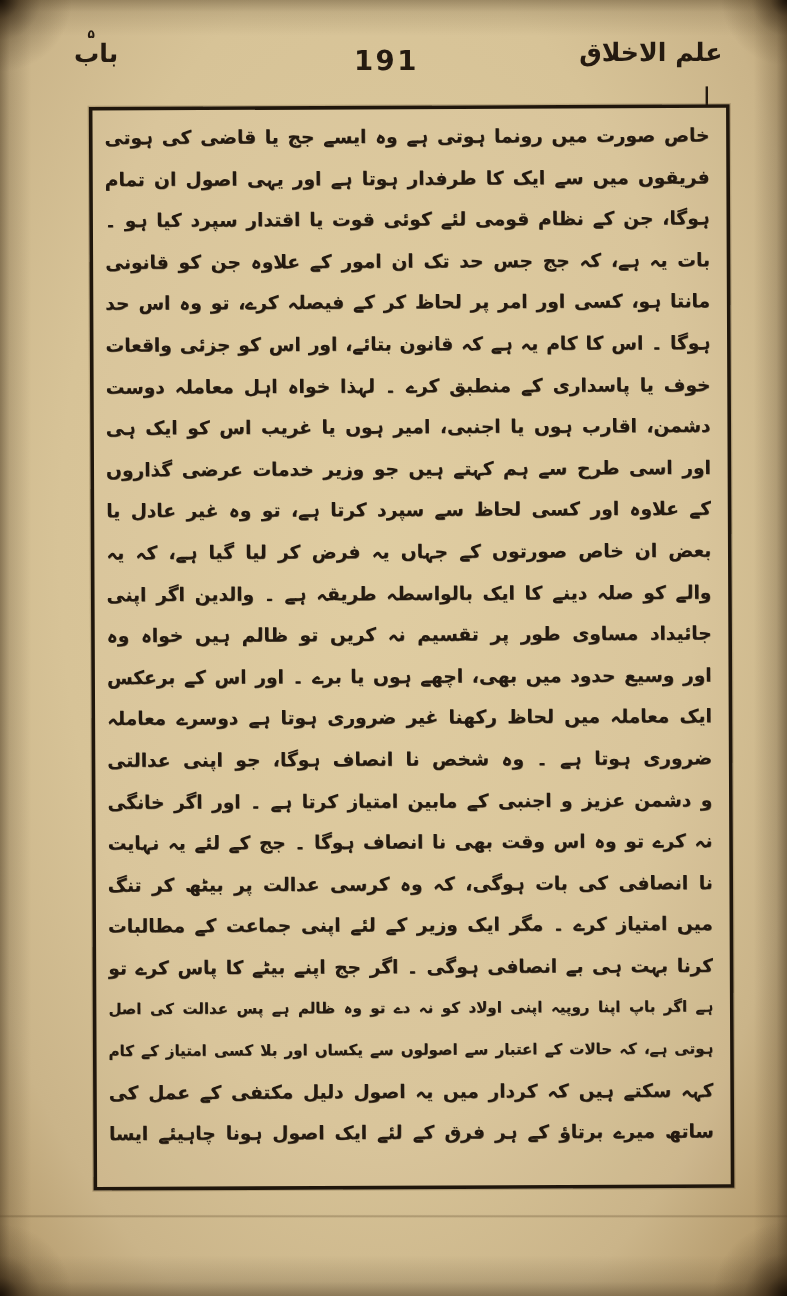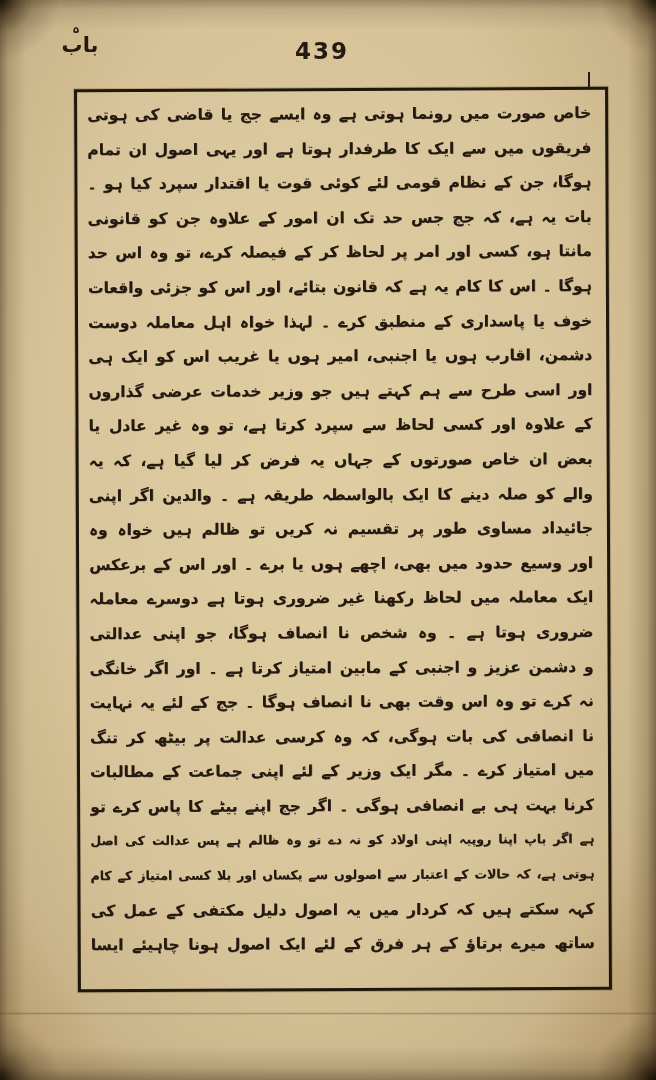--- a/index.html
+++ b/index.html
@@ -75,22 +75,23 @@
 </head>
 <body>
 
 <div class="scan">
 
   <div class="chapter-marker ink">
     <span class="mark">۵</span>
     <span>باب</span>
   </div>
 
-  <div class="page-number ink">439</div>
+  <div class="page-number ink">191</div>
 
+  <div class="header-title ink">علم الاخلاق</div>
   <div class="header-rule"></div>
 
   <div class="text-frame">
     <div class="text-block ink">
       <div class="line">خاص صورت میں رونما ہوتی ہے وہ ایسے جج یا قاضی کی ہوتی ہے جو متخاصم</div>
       <div class="line">فریقوں میں سے ایک کا طرفدار ہوتا ہے اور یہی اصول ان تمام اشخاص پر عاید</div>
       <div class="line">ہوگا، جن کے نظام قومی لئے کوئی قوت یا اقتدار سپرد کیا ہو ۔ اس قابل غور</div>
       <div class="line">بات یہ ہے، کہ جج جس حد تک ان امور کے علاوہ جن کو قانونی نظام جائز</div>
       <div class="line">مانتا ہو، کسی اور امر پر لحاظ کر کے فیصلہ کرے، تو وہ اس حد تک غیر منصف</div>
       <div class="line">ہوگا ۔ اس کا کام یہ ہے کہ قانون بتائے، اور اس کو جزئی واقعات پر بلا کسی</div>

